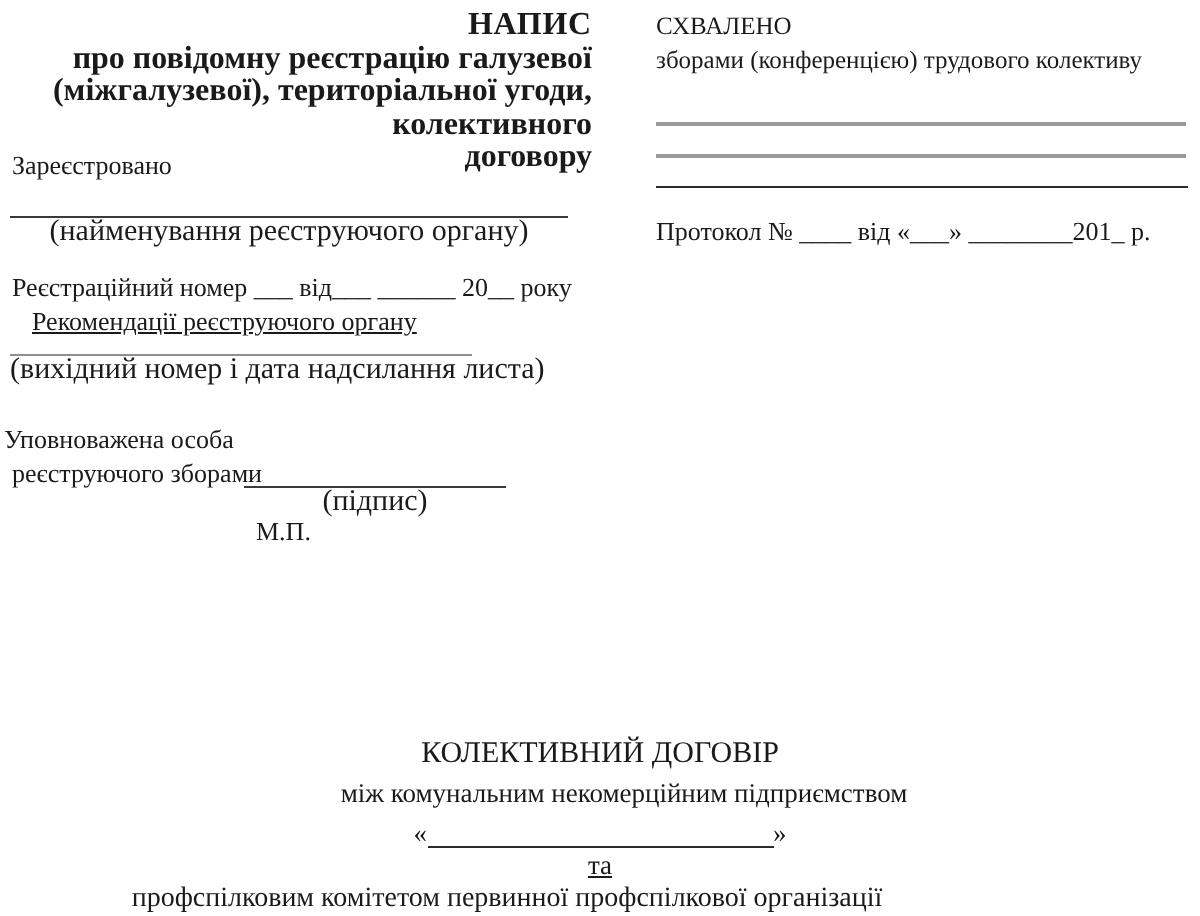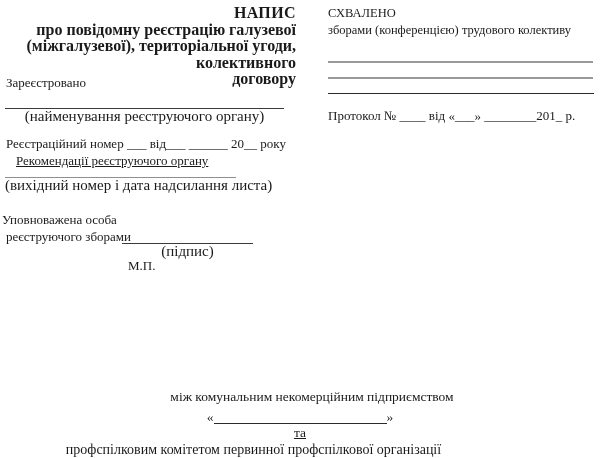--- a/index.html
+++ b/index.html
@@ -139,20 +139,21 @@
     <div class="rule-gray" style="left:8px; top:61px; width:265px;"></div>
     <div class="rule-gray" style="left:8px; top:77px; width:265px;"></div>
     <div class="rule-dark" style="left:8px; top:93px; width:266px;"></div>
 
     <div class="abs t13" style="left:8px; top:108px;">Протокол № ____ від «___» ________201_ р.</div>
 
   </div>
 
   <div id="bottom-block">
 
+    <div id="doc-title">КОЛЕКТИВНИЙ ДОГОВІР</div>
 
     <div id="doc-subtitle">між комунальним некомерційним підприємством</div>
 
     <div class="quote-row">
       <span style="position:relative; display:inline-block;">
         <span>«</span><span style="display:inline-block; width:173px; border-bottom:1px solid #2b2b2b; height:14px; vertical-align:-3px;"></span><span>»</span>
       </span>
     </div>
 
     <div id="ta-word">та</div>

